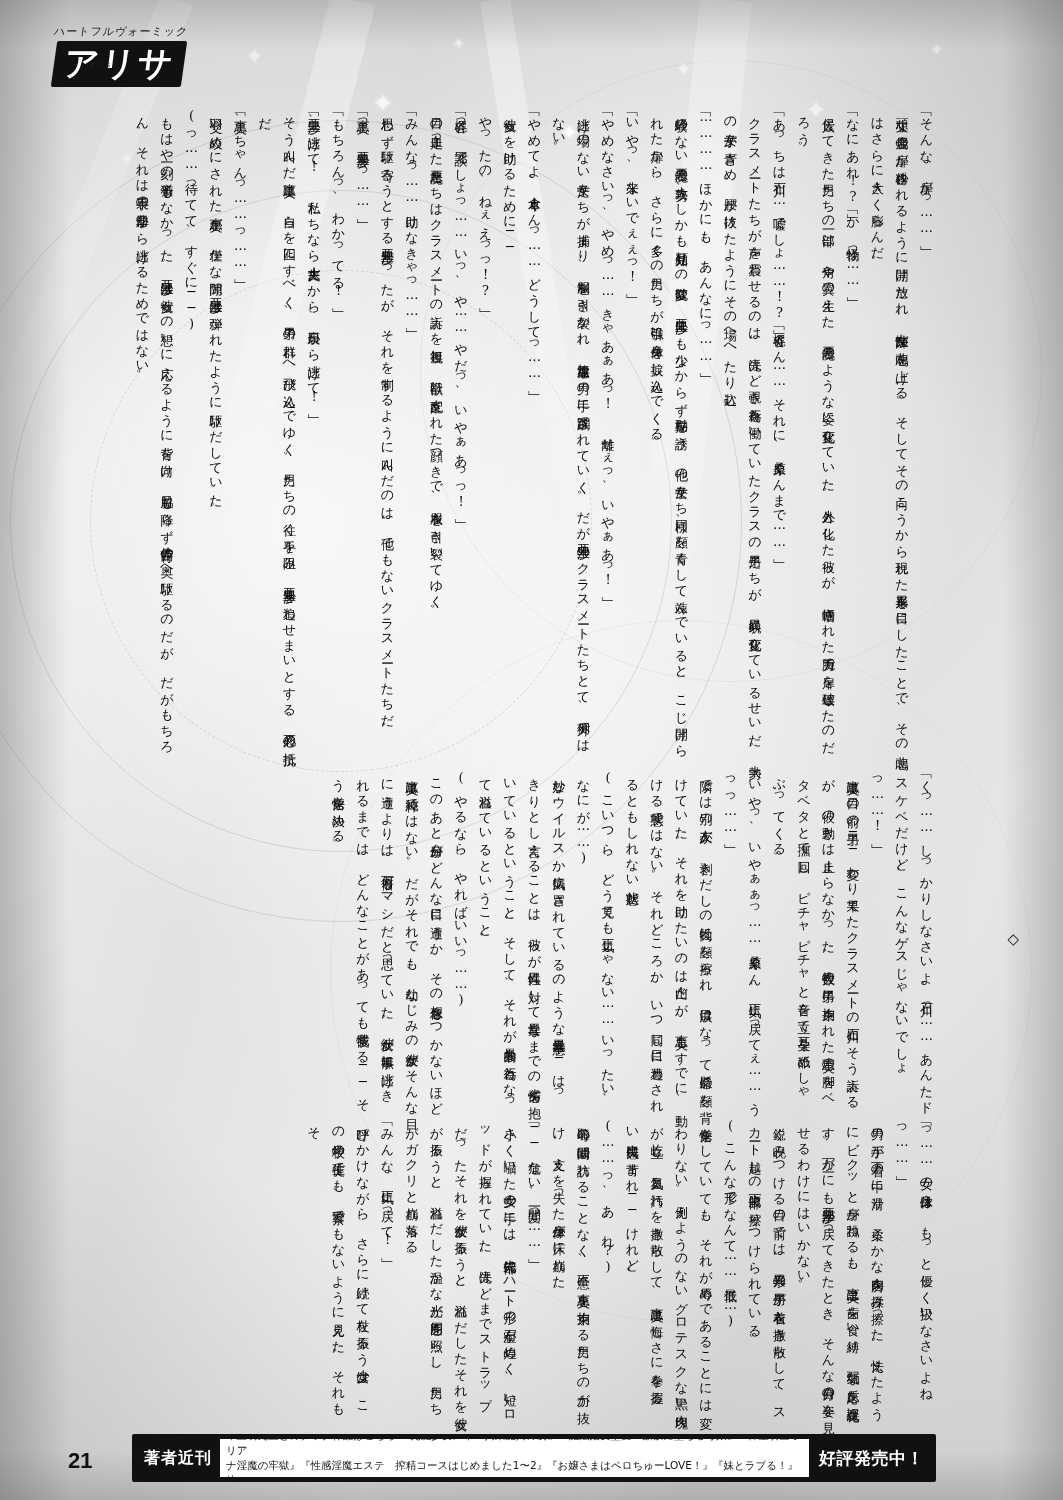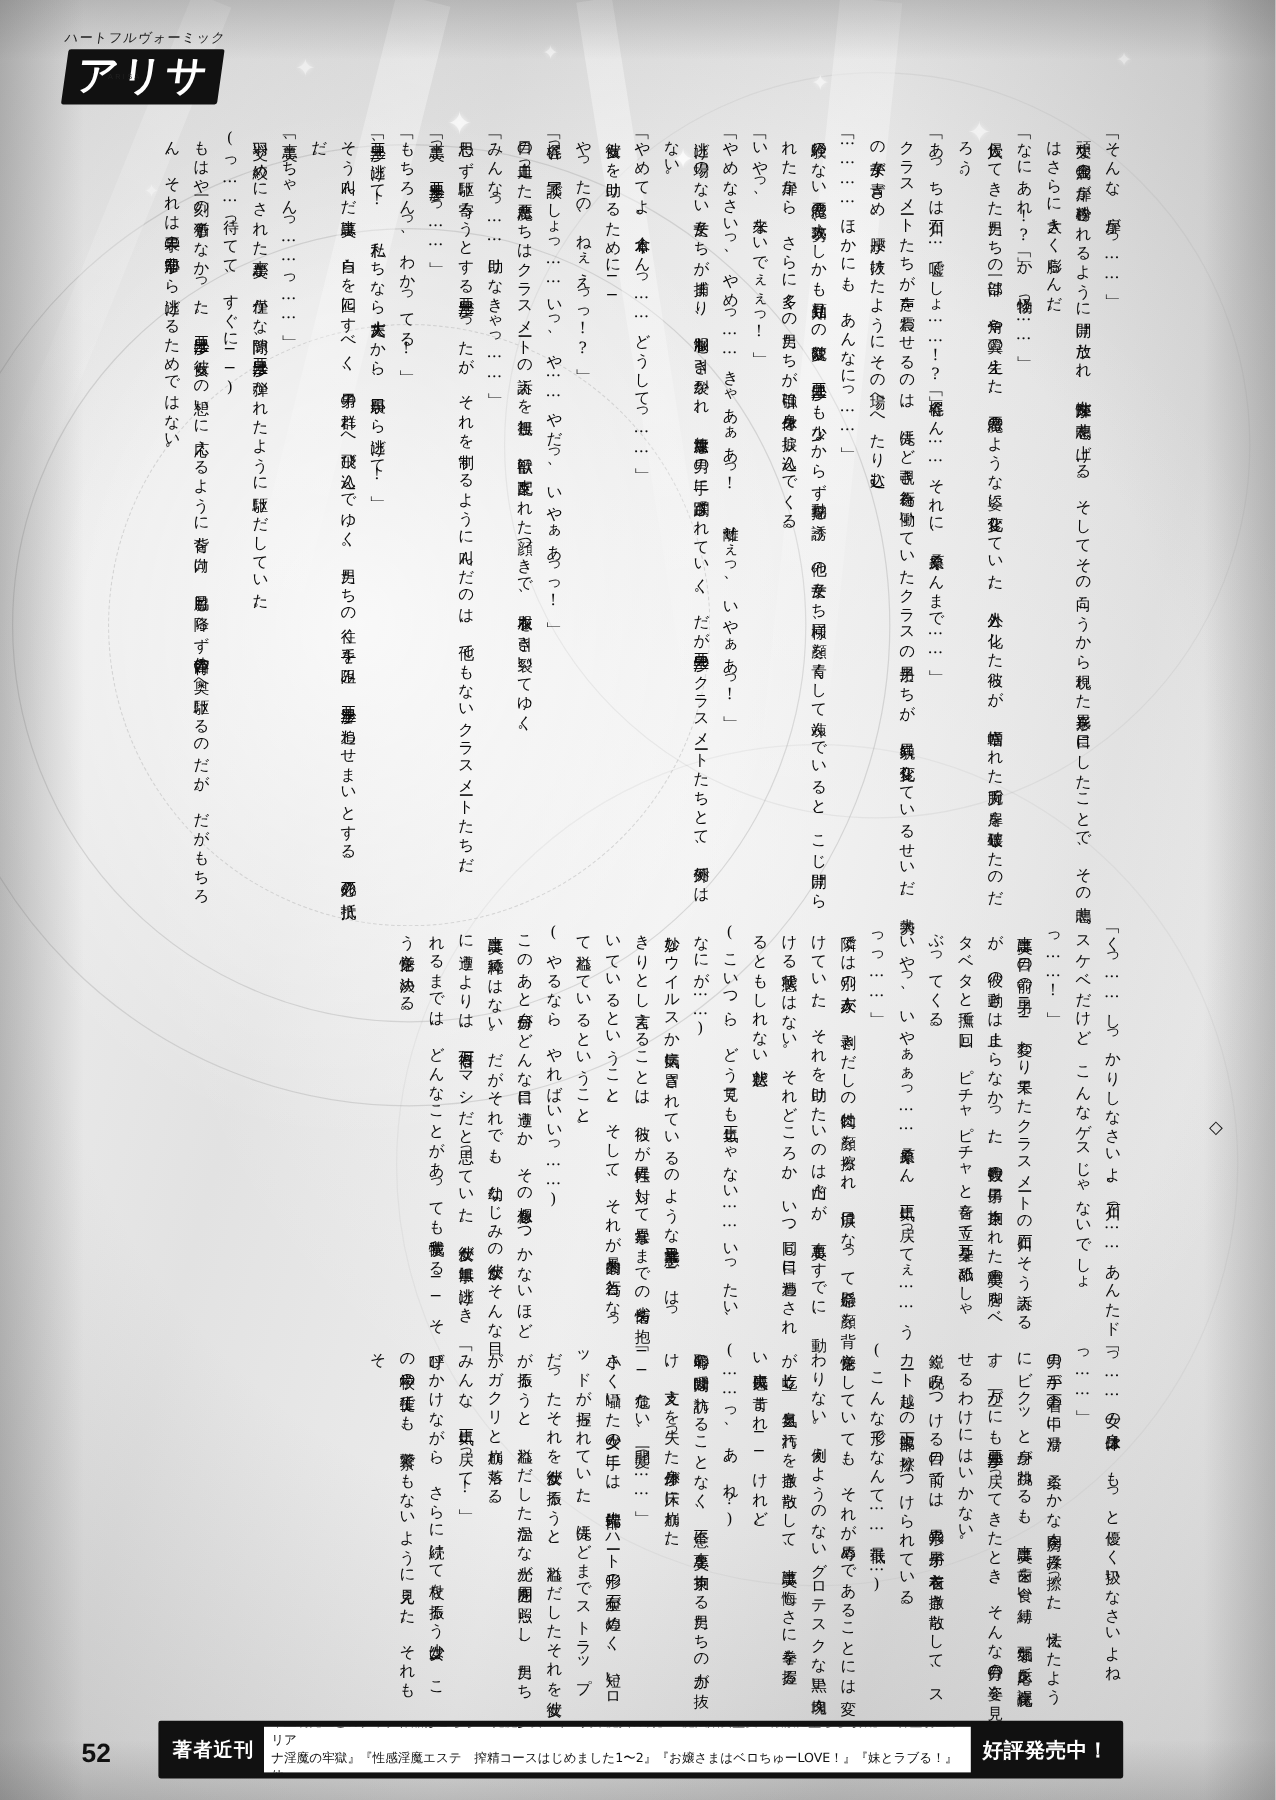--- a/index.html
+++ b/index.html
@@ -245,21 +245,21 @@
     <p class="para">覚悟をしていても、それが辱めであることには変わりない。例えようのないグロテスクな黒い肉塊が屹立し、臭気と汚れを撒き散らして、恵美は悔しさに拳を握る。</p>
     <p class="para">い喪失感に苛まれ──けれど。</p>
     <p class="para">(……っ、あ、れ?)</p>
     <p class="para">恥辱の瞬間は訪れることなく、不意に恵美を拘束する男たちの力が抜け、支えを失った身体が床に崩れた。</p>
     <p class="para">「──危ない、間一髪っ……」</p>
     <p class="para">小さく囁いた少女の手には、先端部にハート形の宝石が煌めく、短いロッドが握られていた。先ほどまでストラップだったそれを彼女が振るうと、溢れだしたそれを彼女が振るうと、溢れだした温かな光が周囲を照らし、男たちがガクリと崩れ落ちる。</p>
     <p class="para">「みんな、正気に戻って!」</p>
     <p class="para">呼びかけながら、さらに続けて杖を振るう少女は、この学校の生徒でも、警察でもないように見えた。それもそ</p>
   </div>
 
-  <div id="page-number">52</div>
+  <div id="page-number">21</div>
 
   <div id="footer-bar">
     <div id="footer-label">著者近刊</div>
     <div id="footer-list">
       <div>草上明先生とのタッグ作品はこちら:『光魔少女メイ　拘束魔具の虜』『魔法娼女堕愛　獣欲に堕ちる母娘』『神聖騎士オリア</div>
       <div>ナ淫魔の牢獄』『性感淫魔エステ　搾精コースはじめました1〜2』『お嬢さまはベロちゅーLOVE！』『妹とラブる！』他</div>
     </div>
     <div id="footer-cta">好評発売中！</div>
   </div>
 

